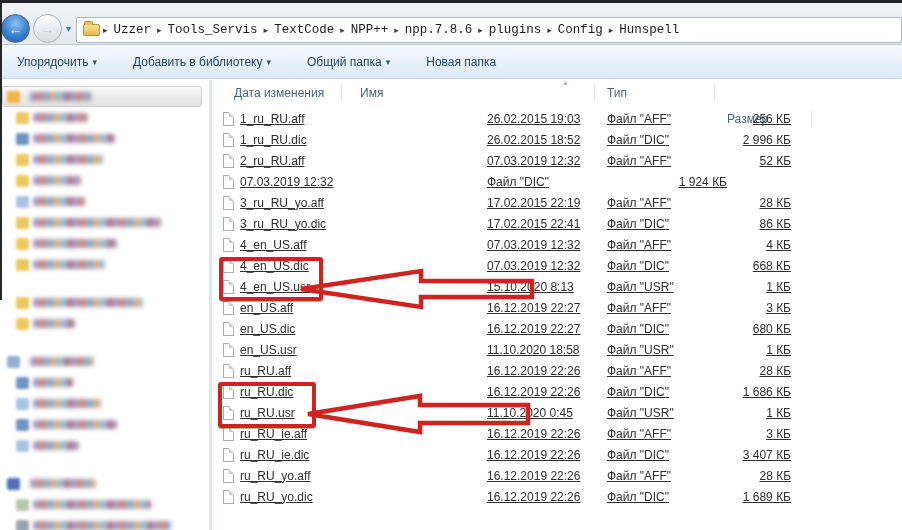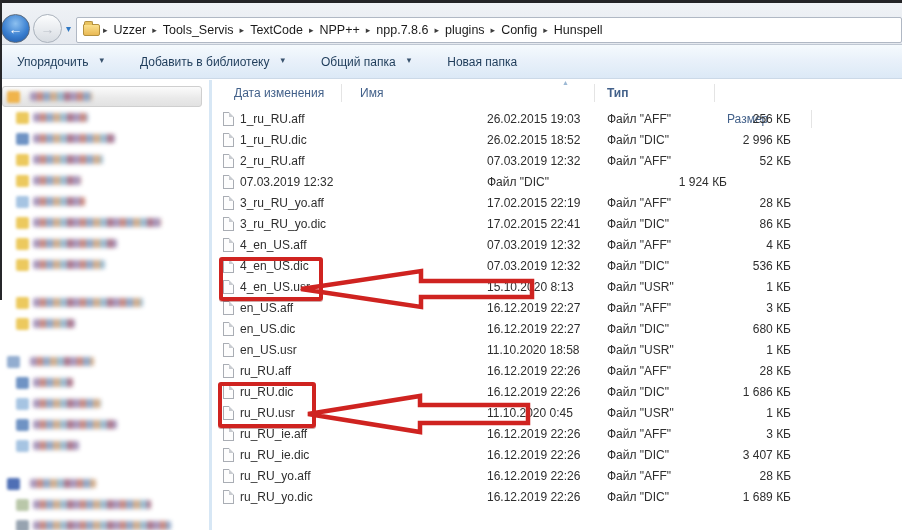--- a/index.html
+++ b/index.html
@@ -22,28 +22,28 @@
   .nav-caret { color:#2f78c4; font-size:10px; margin-left:4px; }
 
   
   .addressbar { position:absolute; left:76px; right:0; top:14px; height:26px; background:#fff;
                 border:1px solid #b0b8c4; border-radius:2px; display:flex; align-items:center; padding-left:6px; }
   .folder-ico { position:relative; width:17px; height:12px; margin-right:2px;
                 background:linear-gradient(#fbe08c,#e9b955); border:1px solid #b4913f; border-radius:1px 2px 2px 2px; }
   .folder-ico::before { content:""; position:absolute; top:-4px; left:0; width:7px; height:3px;
                 background:#e9c35f; border:1px solid #b4913f; border-bottom:none; border-radius:2px 2px 0 0; }
   .crumbs { display:flex; align-items:center; color:#1b1b1b; font-size:12.5px; }
-  .crumb { padding:3px 5px; cursor:default; }
+  .crumb { padding:3px 5px; cursor:default;font-family:Liberation Mono, monospace; }
   .crumb-sep { font-size:9px; color:#3c3c3c; padding:0 1px; }
 
   
   .toolbar { position:absolute; top:44px; left:0; right:0; height:35px;
              background:linear-gradient(#f5fafd,#e9f1fa 45%,#dce9f6); border-top:1px solid #bfc7d2;
              border-bottom:1px solid #ccd9e7; display:flex; align-items:center; padding-left:9px; }
-  .tb-item { color:#1e3c5a; padding:4px 8px; display:flex; align-items:flex-start; gap:11px; }
+  .tb-item { color:#1e3c5a; padding:4px 8px; display:flex; align-items:center; gap:4px; }
   .tb-item + .tb-item { margin-left:20px; }
   .tb-caret { font-size:9px; color:#39536e; }
 
   
   .main { position:absolute; top:80px; left:0; right:0; bottom:0; background:#fff; }
   .sidebar { position:absolute; left:0; top:0; bottom:0; width:212px; border-right:3px solid #d7e7f5; padding-top:6px; }
 
   
   .sb-item { position:relative; height:21px; display:flex; align-items:center; }
   .sb-ico { position:absolute; width:13px; height:12px; border-radius:2px; filter:blur(1.4px); left:16px; }
@@ -57,26 +57,26 @@
   .ico-star{background:#f0b44c;} .ico-folder{background:#ecc95e;} .ico-blue{background:#6f93c4;}
   .ico-lightblue{background:#a6c4e2;} .ico-lib{background:#93add0;} .ico-comp{background:#4f6fb5;}
   .ico-drive{background:#b9c7a9;} .ico-grey{background:#97a3b0;}
 
   
   .filelist { position:absolute; left:222px; top:0; right:0; bottom:0; }
   .fl-header { position:relative; display:flex; height:24px; margin-top:1px; color:#43618a; }
   .fl-header .hc { display:flex; align-items:center; border-right:1px solid #e4e4e4; height:18px; margin-top:3px; }
   .hc.h-name { width:253px; padding-left:18px; }
   .hc.h-date { width:120px; padding-left:12px; }
-  .hc.h-type { width:120px; padding-left:12px;font-weight:bold; }
+  .hc.h-type { width:120px; padding-left:12px; }
   .hc.h-size { width:97px;  padding-left:12px;margin-top:29px; }
   .sort-tri { position:absolute; left:340px; top:-2px; font-size:7px; color:#9cb8d4; }
 
   .rows { position:relative; margin-top:3px; }
-  .fl-row { display:grid; grid-template-columns:18px 247px 120px 120px 64px; height:21px; align-items:center; color:#2e2e2e; }
+  .fl-row { display:grid; grid-template-columns:18px 247px 120px 120px 64px; height:21px; align-items:center; color:#2e2e2e;text-decoration:underline; }
   .fl-row .cell-size { text-align:right; }
   .file-ico { position:relative; width:11px; height:14px; background:#fdfdfd; border:1px solid #a9adb4; margin-left:1px; }
   .file-ico::before { content:""; position:absolute; top:-1px; right:-1px; border-style:solid;
                       border-width:0 5px 5px 0; border-color:#fff #fff #c9ccd1 #c9ccd1; }
 
   
   .anno { position:absolute; z-index:5; pointer-events:none; }
   .anno-box { border:4px solid #cf2320; border-radius:3px; box-shadow:0 1px 0 rgba(120,0,0,.35); }
   .box1 { left:219px; top:257px; width:104px; height:44px; }
   .box2 { left:218px; top:382px; width:98px; height:46px; }
@@ -278,21 +278,21 @@
             <span class="cell-name">4_en_US.aff</span>
             <span class="cell-date">07.03.2019 12:32</span>
             <span class="cell-type">Файл "AFF"</span>
             <span class="cell-size">4 КБ</span>
           </div>
           <div class="fl-row">
             <span class="file-ico"></span>
             <span class="cell-name">4_en_US.dic</span>
             <span class="cell-date">07.03.2019 12:32</span>
             <span class="cell-type">Файл "DIC"</span>
-            <span class="cell-size">536 КБ</span>
+            <span class="cell-size">668 КБ</span>
           </div>
           <div class="fl-row">
             <span class="file-ico"></span>
             <span class="cell-name">4_en_US.usr</span>
             <span class="cell-date">15.10.2020 8:13</span>
             <span class="cell-type">Файл "USR"</span>
             <span class="cell-size">1 КБ</span>
           </div>
           <div class="fl-row">
             <span class="file-ico"></span>

